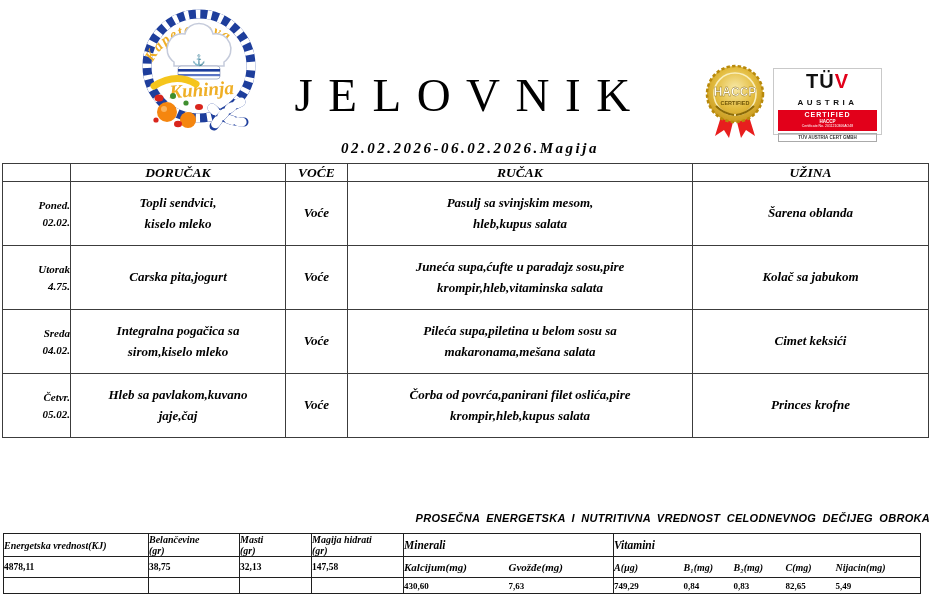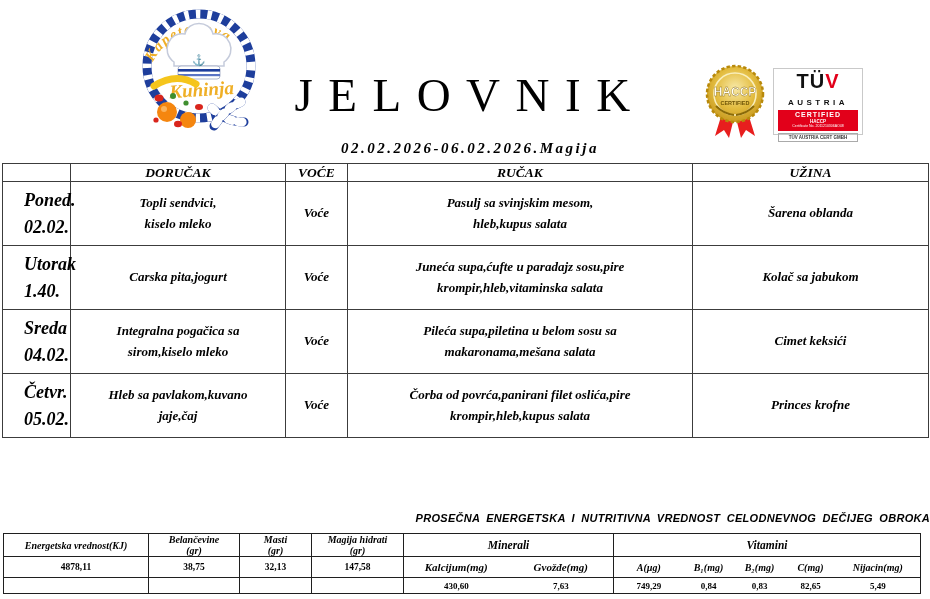--- a/index.html
+++ b/index.html
@@ -19,21 +19,21 @@
   }
   .date-range {
     position:absolute; top:140px; left:0; width:100%;
     font-size:15px; font-weight:bold; font-style:italic; letter-spacing:2.5px;
     white-space:nowrap;
   }
 
   .haccp-badge { position:absolute; left:702px; top:64px; width:66px; height:78px; }
 
   .tuv-badge {
-    position:absolute; left:773px; top:68px; width:90px; height:67px;
+    position:absolute; left:773px; top:68px; width:109px; height:67px;
     background:#fff; border:1px solid #c9c9c9; text-align:center; padding-top:3px;
     font-family:"Liberation Sans", sans-serif;
   }
   .tuv-brand { font-size:20px; font-weight:bold; line-height:18px; letter-spacing:1px; }
   .tuv-brand .tu { color:#111; }
   .tuv-brand .v  { color:#e2001a; }
   .tuv-country { font-size:8px; font-weight:bold; letter-spacing:3.5px; color:#111; margin-top:8px; }
   .tuv-redbox {
     margin:3px 4px 0 4px; background:#e2001a; color:#fff; padding:1px 0 2px 0;
   }
@@ -49,34 +49,34 @@
   table.menu {
     position:absolute; top:163px; left:2px; width:926px;
     border-collapse:collapse; table-layout:fixed;
   }
   table.menu th, table.menu td {
     border:1px solid #3c3c3c; padding:0; vertical-align:middle;
     font-weight:bold; font-style:italic; background:#fff;margin-top:27px;
   }
   table.menu th { height:18px; font-size:13.5px; text-align:center; }
   table.menu td { height:64px; font-size:13px;  text-align:center; line-height:1.55; white-space:pre-line; }
-  table.menu td.day { text-align:left; padding-left:21px; font-size:18px; line-height:1.5; }
+  table.menu td.day { text-align:right; padding-left:21px; font-size:11px; line-height:1.5; }
 
   
   .nutrition-title {
     position:absolute; top:512px; left:0; width:930px; text-align:right;
     font-family:"Liberation Sans", sans-serif; font-weight:bold; font-style:italic;
     font-size:11px; letter-spacing:0.3px; word-spacing:3px;
   }
   table.nutri {
     position:absolute; top:533px; left:3px; width:917px;
     border-collapse:collapse; table-layout:fixed;
   }
   table.nutri th, table.nutri td {
-    border:1px solid #1f1f1f; padding:0; vertical-align:middle; text-align:center; background:#fff;
+    border:1px solid #1f1f1f; padding:0; vertical-align:middle; text-align:left; background:#fff;
   }
   table.nutri .r1 th { height:22px; font-size:10px; font-style:italic; line-height:1.1; }
   table.nutri .r1 th.section { font-size:11.5px; }
   table.nutri .r2 td { height:21px; }
   table.nutri .r3 td { height:16px; }
   .val  { font-weight:bold; font-style:normal; font-size:9.5px; }
   .val3 { font-weight:bold; font-style:normal; font-size:9px; }
   .sublabel  { font-weight:bold; font-style:italic; font-size:11px; }
   .sublabel2 { font-weight:bold; font-style:italic; font-size:10px; }
   table.nutri td.nbr, table.nutri th.nbr { border-right:none; }
@@ -193,21 +193,21 @@
 02.02.</td>
       <td>Topli sendvici,
 kiselo mleko</td>
       <td>Voće</td>
       <td>Pasulj sa svinjskim mesom,
 hleb,kupus salata</td>
       <td>Šarena oblanda</td>
     </tr>
     <tr>
       <td class="day">Utorak
-1.40.</td>
+4.75.</td>
       <td>Carska pita,jogurt</td>
       <td>Voće</td>
       <td>Juneća supa,ćufte u paradajz sosu,pire
 krompir,hleb,vitaminska salata</td>
       <td>Kolač sa jabukom</td>
     </tr>
     <tr>
       <td class="day">Sreda
 04.02.</td>
       <td>Integralna pogačica sa

